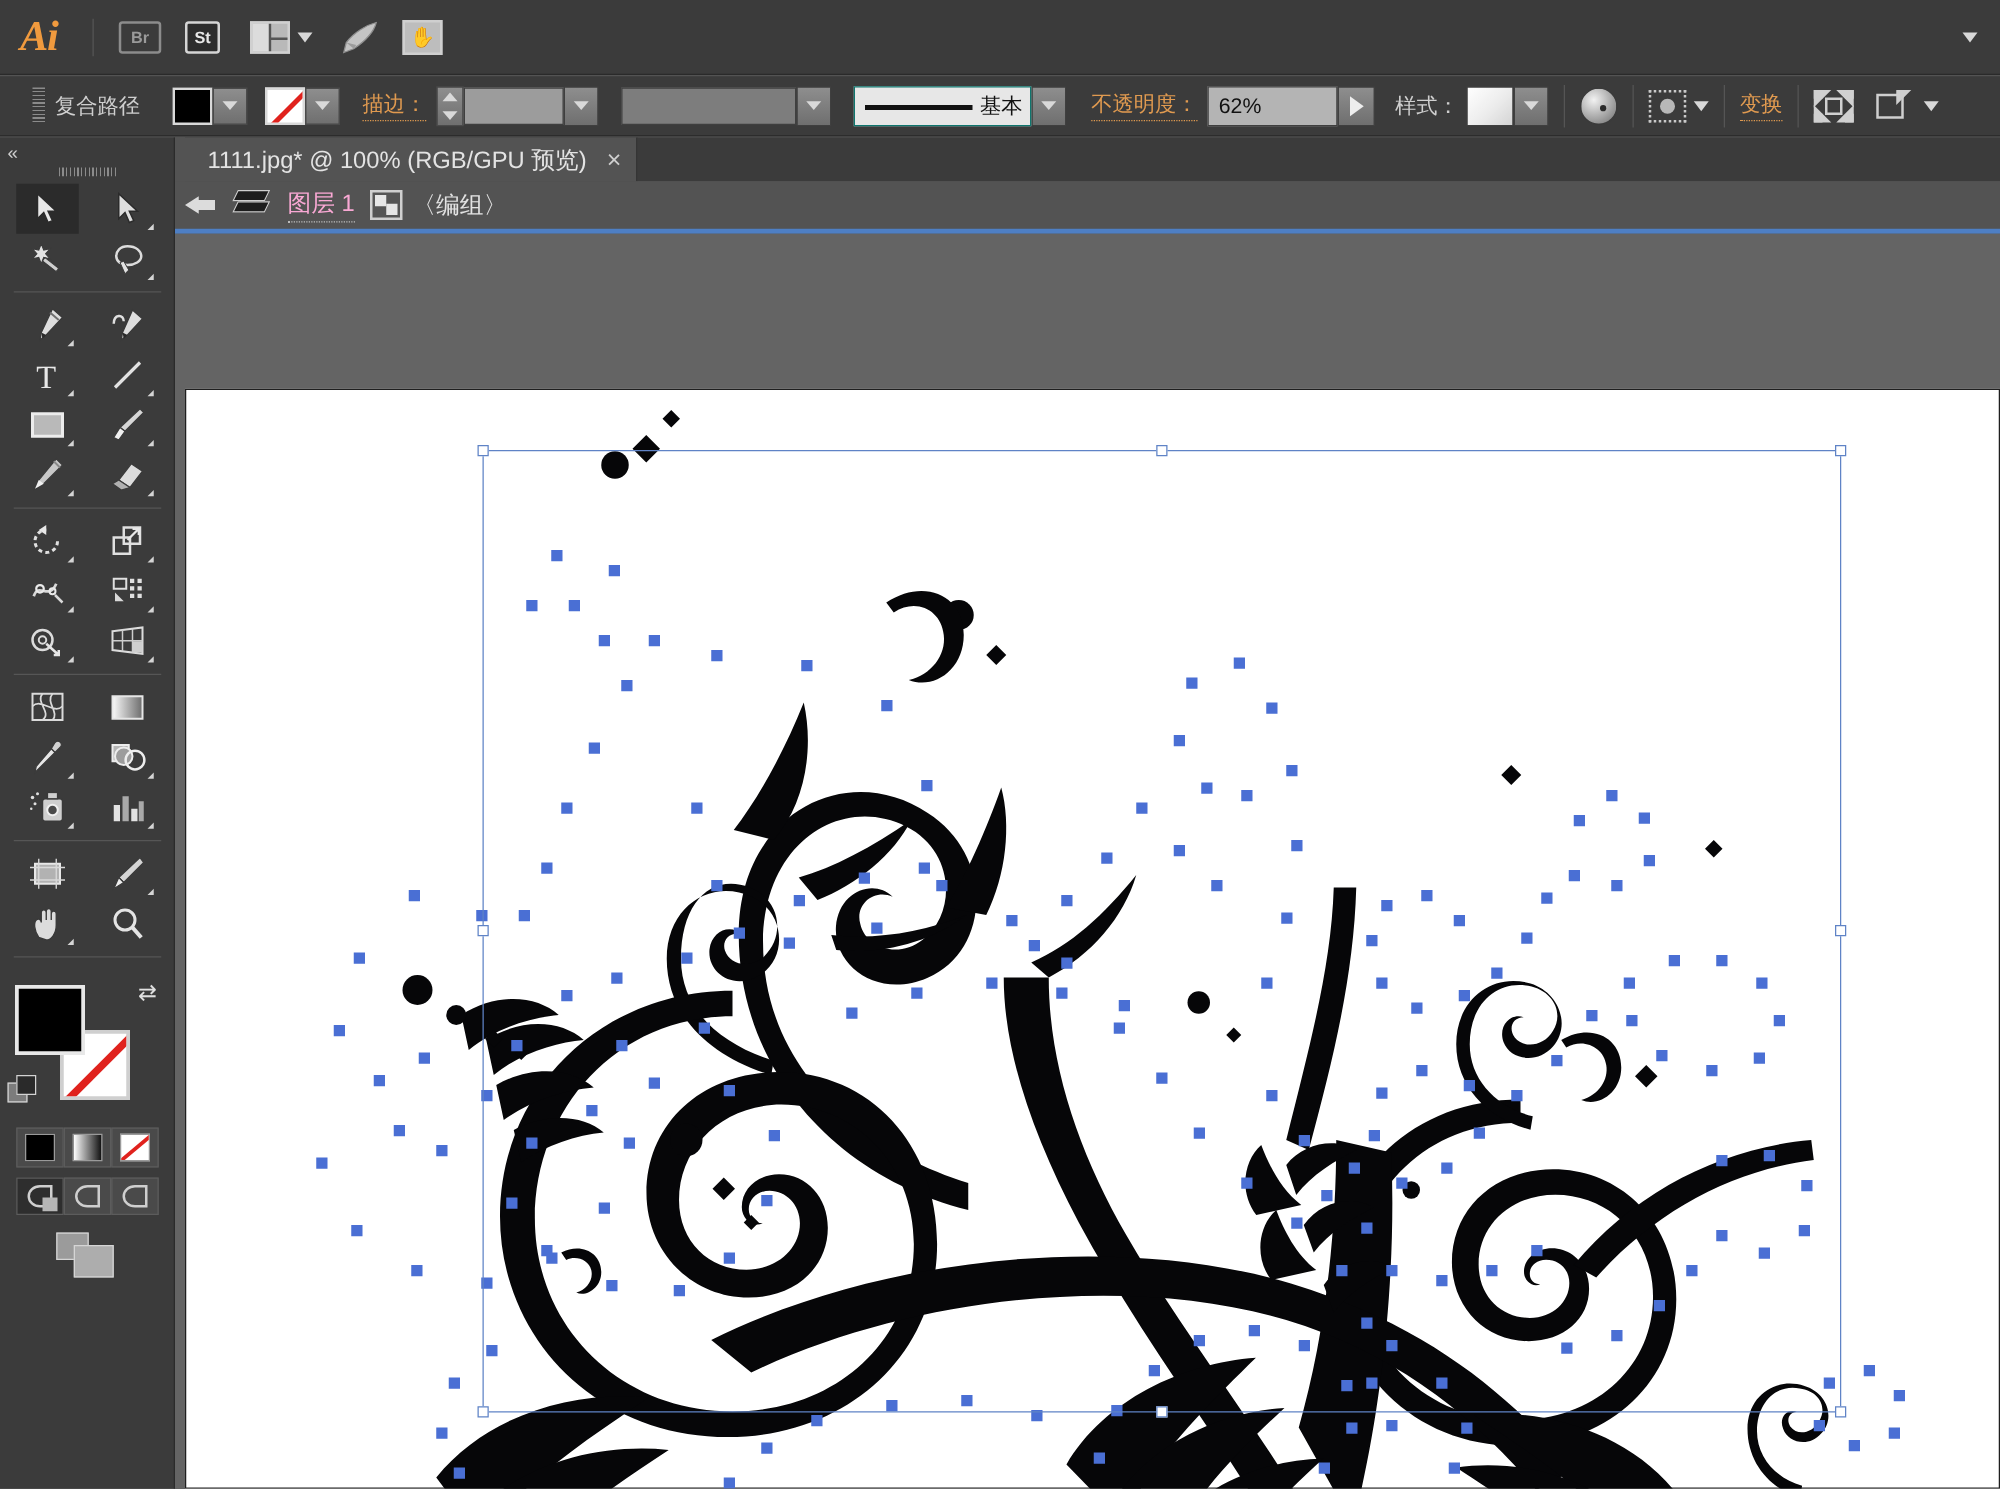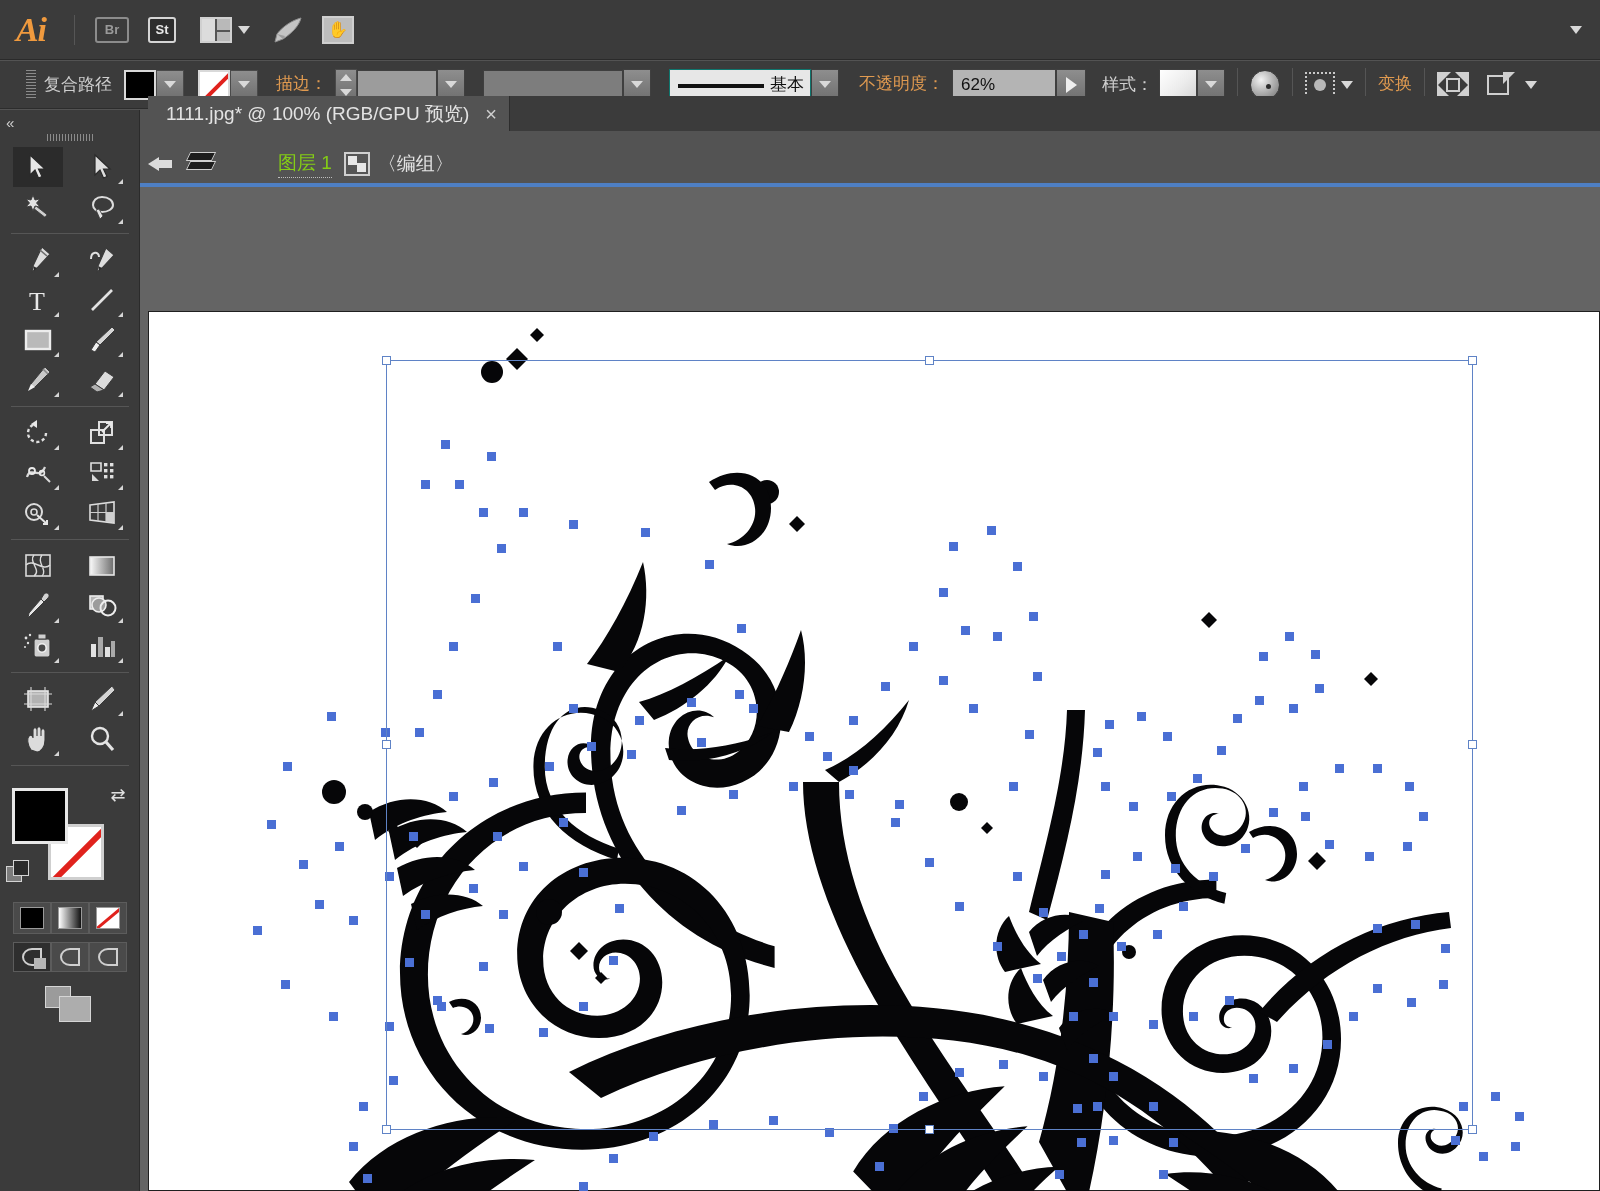--- a/index.html
+++ b/index.html
@@ -154,21 +154,21 @@
   .shrink-ico i:nth-child(2){ right:0;top:0;border-top-color:#d0d0d0;border-right-color:#d0d0d0; }
   .shrink-ico i:nth-child(3){ left:0;bottom:0;border-bottom-color:#d0d0d0;border-left-color:#d0d0d0; }
   .shrink-ico i:nth-child(4){ right:0;bottom:0;border-bottom-color:#d0d0d0;border-right-color:#d0d0d0; }
   .shrink-ico b{ position:absolute;left:9px;top:6px;width:14px;height:14px;border:2px solid #d0d0d0; }
   .flag-ico{ width:34px;height:26px;position:relative; }
   .flag-ico:before{ content:"";position:absolute;left:2px;top:3px;width:18px;height:16px;border:2px solid #cfcfcf; }
   .flag-ico:after{ content:"";position:absolute;left:18px;top:0px;width:0;height:0;border-left:12px solid #cfcfcf;border-bottom:12px solid transparent; }
 
   
   .tabstrip{
-    position:absolute; left:148px; top:96px; width:1452px; height:35px;
+    position:absolute; left:148px; top:110px; width:1452px; height:35px;
     background:#3b3b3b;
   }
   .doctab{
     position:absolute; left:0; top:0; height:35px;
     background:#535353; display:flex; align-items:center; padding:0 12px 0 18px;
     border-right:1px solid #2d2d2d; color:#e3e3e3; font-size:19px; white-space:nowrap;
   }
   .doctab .close{ margin-left:16px; color:#cfcfcf; font-size:20px; line-height:1; }
 
   
@@ -183,21 +183,21 @@
   }
   .back-arrow:after{
     content:"";position:absolute;left:10px;top:9px;width:14px;height:8px;background:#dcdcdc;
   }
   .layers-ico{ width:34px;height:26px;position:relative;margin-right:10px; }
   .layers-ico i{ position:absolute;left:2px;width:26px;height:9px;background:#1d1d1d;
      border:1px solid #cfcfcf; transform:skewX(-26deg); }
   .layers-ico i:nth-child(1){ top:1px; }
   .layers-ico i:nth-child(2){ top:10px; }
   .crumb-link{
-    color:#84cc16; font-size:19px; border-bottom:1px dotted #bdbdbd; padding-bottom:1px; white-space:nowrap;margin-left:48px;
+    color:#f9a8d4; font-size:19px; border-bottom:1px dotted #bdbdbd; padding-bottom:1px; white-space:nowrap;
   }
   .target-ico{
     width:26px;height:24px;border:2px solid #cfcfcf;margin:0 8px 0 12px;position:relative;background:#555;
   }
   .target-ico:before{content:"";position:absolute;left:2px;top:2px;width:9px;height:9px;background:#e6e6e6;}
   .target-ico:after{content:"";position:absolute;right:2px;bottom:2px;width:9px;height:9px;background:#e6e6e6;}
   .crumb-text{ color:#e3e3e3; font-size:19px; white-space:nowrap; }
   .blue-rule{ position:absolute; left:140px; top:183px; width:1460px; height:4px; background:#4e7fc4; }
 
   
@@ -318,21 +318,21 @@
     </div>
     <div class="mb-icon">
       <div class="handbox">✋</div>
     </div>
     <div style="flex:1"></div>
     <div class="caret" style="margin-right:18px"></div>
   </div>
 
   <div class="controlbar">
     <div class="grip"></div>
-    <div class="cb-label" style="margin-right:12px">复合路径</div>
+    <div class="cb-label" style="margin-right:26px">复合路径</div>
 
     <div class="sw-group">
       <div class="sw-box"></div>
       <div class="sw-drop">
           <i class="dn-s"></i>
         </div>
     </div>
     <div style="width:14px"></div>
     <div class="sw-group">
       <div class="sw-none"></div>

